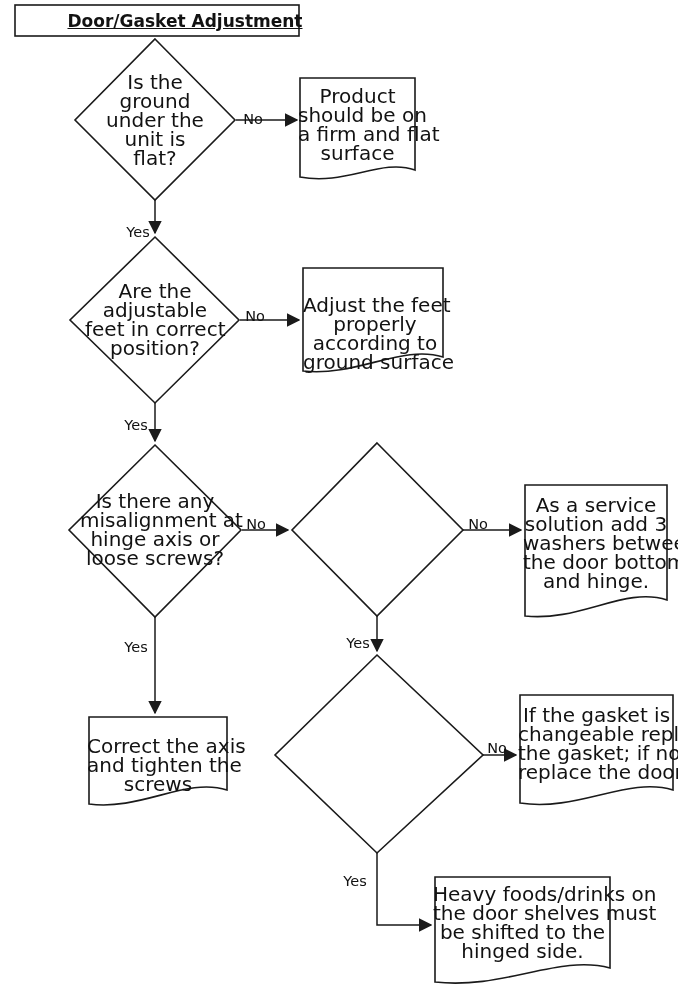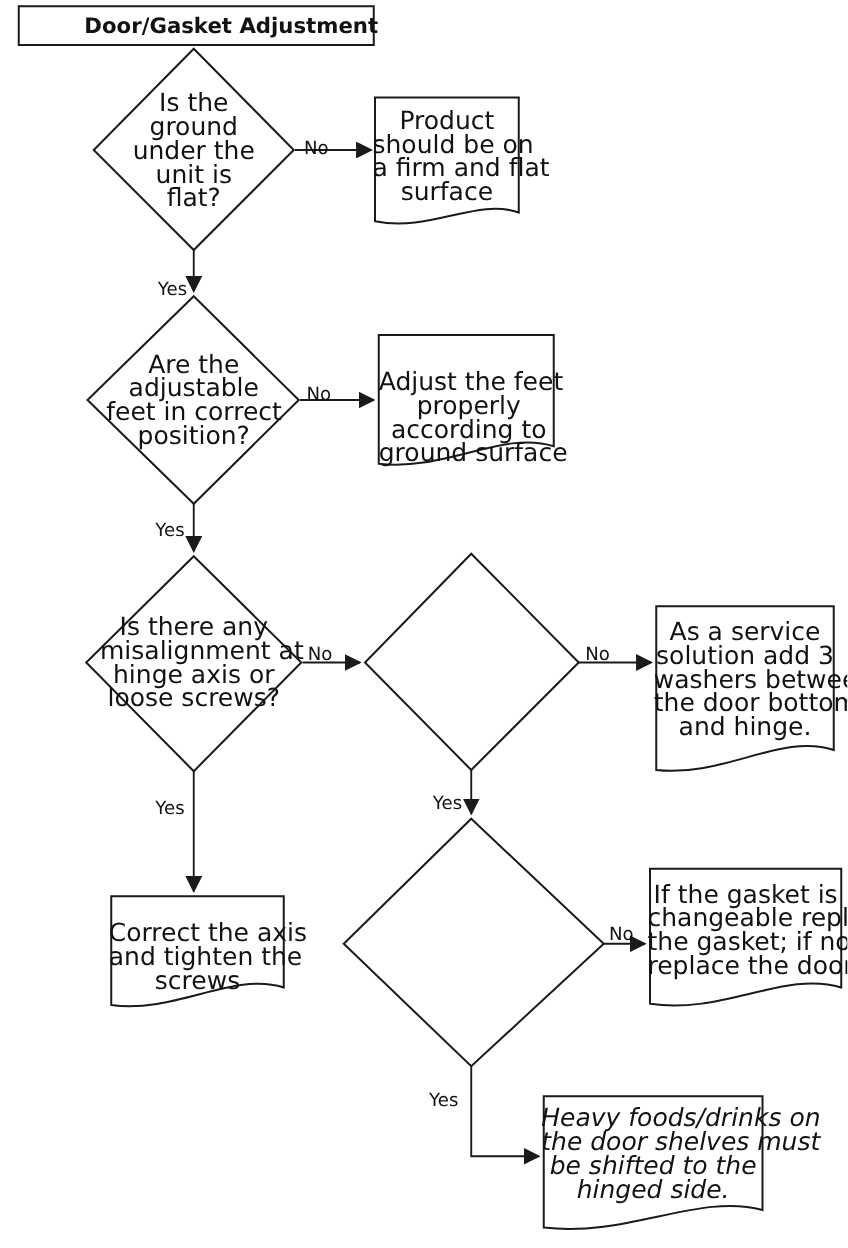--- a/index.html
+++ b/index.html
@@ -33,20 +33,21 @@
   }
   .title {
     position: absolute;
     left: 15px;
     top: 11px;
     width: 340px;
     text-align: center;
     font-weight: bold;
     font-size: 17px;
     line-height: 20px;
+    text-decoration: underline;
   }
   .txt {
     position: absolute;
     text-align: center;
     font-size: 20px;
     line-height: 19px;
     white-space: pre;
   }
   .lbl {
     position: absolute;
@@ -126,21 +127,21 @@
 washers between
 the door bottom
 and hinge.</div>
   <div class="txt" style="left:518px; top:706px; width:157px;">If the gasket is
 changeable replace
 the gasket; if not
 replace the door.</div>
   <div class="txt" style="left:87px;  top:725px; width:142px;margin-top:12px;">Correct the axis
 and tighten the
 screws</div>
-  <div class="txt" style="left:433px; top:885px; width:179px;font-style:italic;">Heavy foods/drinks on
+  <div class="txt" style="left:433px; top:885px; width:179px;">Heavy foods/drinks on
 the door shelves must
 be shifted to the
 hinged side.</div>
 
   <div class="lbl" style="left:235px; top:96px;">No</div>
   <div class="lbl" style="left:120px; top:209px;">Yes</div>
   <div class="lbl" style="left:237px; top:293px;">No</div>
   <div class="lbl" style="left:118px; top:402px;">Yes</div>
   <div class="lbl" style="left:238px; top:501px;">No</div>
   <div class="lbl" style="left:118px; top:624px;">Yes</div>

